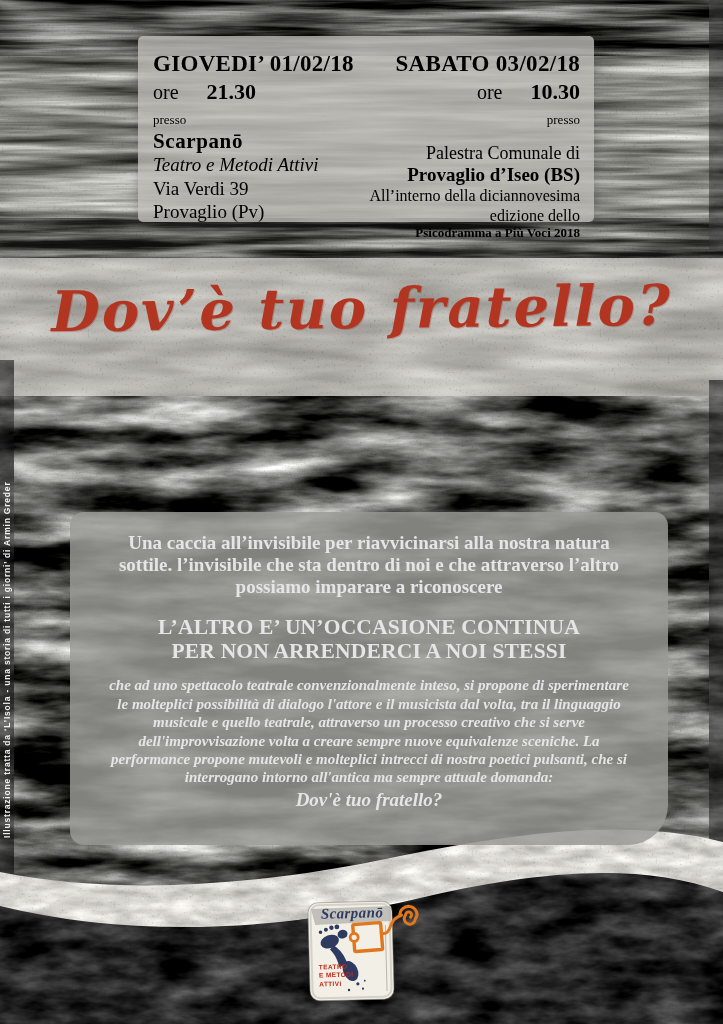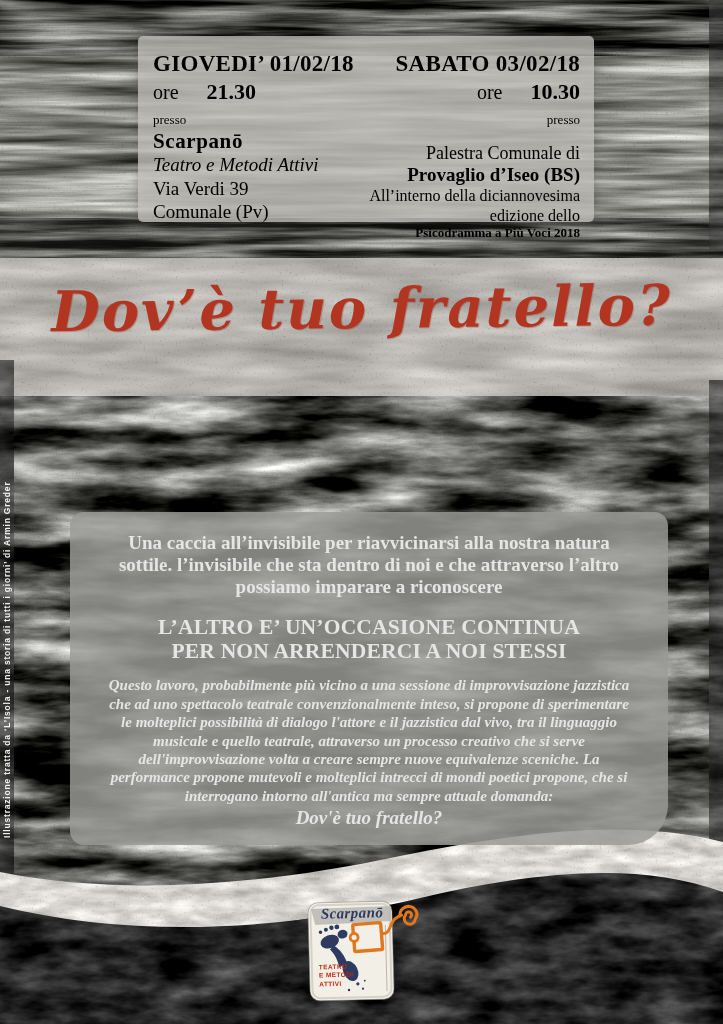--- a/index.html
+++ b/index.html
@@ -179,21 +179,21 @@
     <div class="col left">
       <div class="day">GIOVEDI’ 01/02/18</div>
       <div class="ore-line">
         <span>ore</span>
         <b>21.30</b>
       </div>
       <div class="presso">presso</div>
       <div class="venue">Scarpanō</div>
       <div class="venue-sub">Teatro e Metodi Attivi</div>
       <div class="addr">Via Verdi 39</div>
-      <div class="addr">Comunale (Pv)</div>
+      <div class="addr">Provaglio (Pv)</div>
     </div>
     <div class="col right">
       <div class="day">SABATO 03/02/18</div>
       <div class="ore-line">
         <span>ore</span>
         <b>10.30</b>
       </div>
       <div class="presso">presso</div>
       <div class="r-line">Palestra Comunale di</div>
       <div class="r-venue">Provaglio d’Iseo (BS)</div>
@@ -209,26 +209,25 @@
     <div class="intro">
       <span class="line">Una caccia all’invisibile per riavvicinarsi alla nostra natura</span>
       <span class="line">sottile. l’invisibile che sta dentro di noi e che attraverso l’altro</span>
       <span class="line">possiamo imparare a riconoscere</span>
     </div>
     <div class="headline">
       <span class="line">L’ALTRO E’ UN’OCCASIONE CONTINUA</span>
       <span class="line">PER NON ARRENDERCI A NOI STESSI</span>
     </div>
     <div class="desc">
-      <span class="line">Questo lavoro, probabilmente più vicino a una sessione di improvvisazione jazzistica</span>
       <span class="line">che ad uno spettacolo teatrale convenzionalmente inteso, si propone di sperimentare</span>
-      <span class="line">le molteplici possibilità di dialogo l'attore e il jazzistica dal vivo, tra il linguaggio</span>
+      <span class="line">le molteplici possibilità di dialogo l'attore e il musicista dal volta, tra il linguaggio</span>
       <span class="line">musicale e quello teatrale, attraverso un processo creativo che si serve</span>
       <span class="line">dell'improvvisazione volta a creare sempre nuove equivalenze sceniche. La</span>
-      <span class="line">performance propone mutevoli e molteplici intrecci di mondi poetici propone, che si</span>
+      <span class="line">performance propone mutevoli e molteplici intrecci di nostra poetici pulsanti, che si</span>
       <span class="line">interrogano intorno all'antica ma sempre attuale domanda:</span>
       <span class="closing">Dov'è tuo fratello?</span>
     </div>
   </section>
 
   <div class="logo-wrap">
     <svg class="logo-art" viewBox="0 0 126 118" aria-hidden="true">
       <g transform="rotate(-1.5 45 57)">
         <rect x="3" y="8" width="84" height="98" rx="10" fill="#f2efe7" stroke="#7a776f" stroke-width="1" stroke-opacity=".5"></rect>
         <rect x="5.5" y="10.5" width="79" height="93" rx="8" fill="none" stroke="#cdc9bf" stroke-width="2" opacity=".8"></rect>

